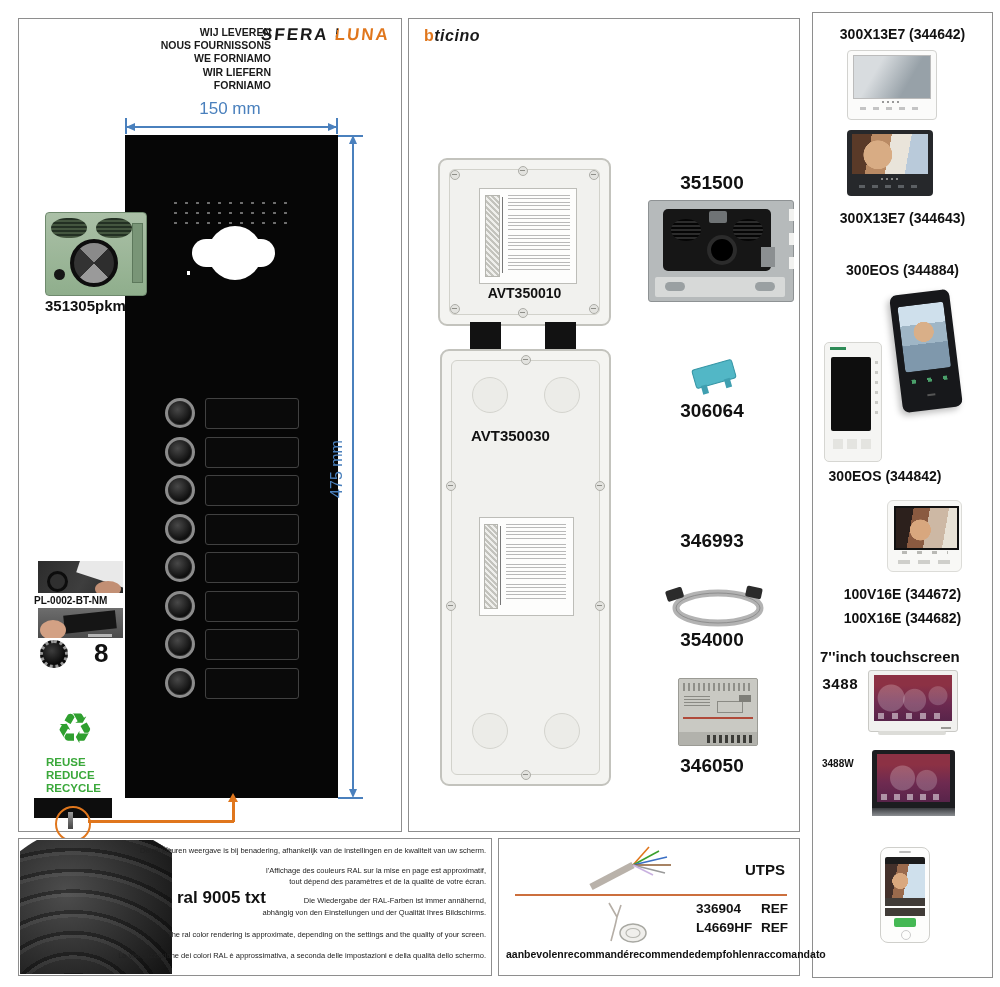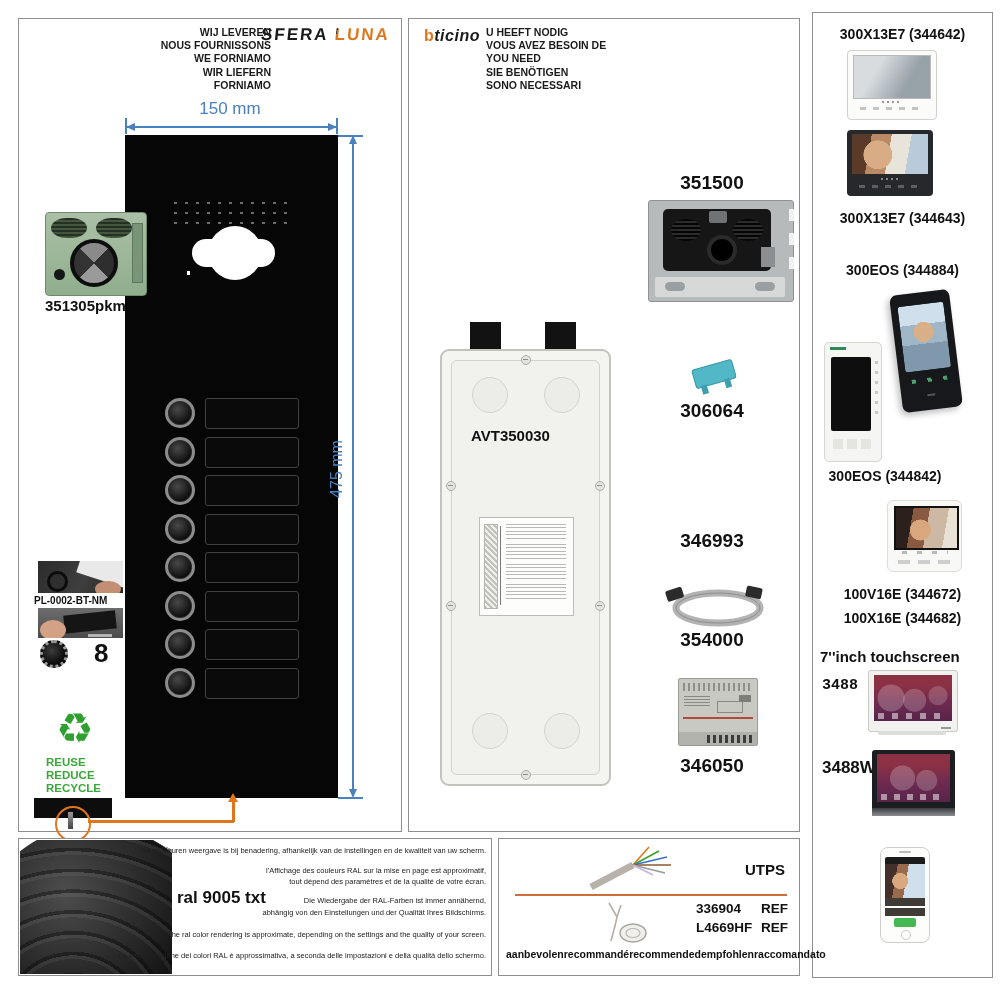--- a/index.html
+++ b/index.html
@@ -165,29 +165,40 @@
 
   <div class="abs" style="left:34px;top:798px;width:78px;height:20px;background:#0d0d0d;"></div>
   <div class="abs" style="left:68px;top:812px;width:5px;height:17px;background:linear-gradient(#999,#444);"></div>
   <div class="abs" style="left:55px;top:806px;width:32px;height:32px;border-radius:50%;border:2.5px solid #e0761c;"></div>
   <div class="abs" style="left:88px;top:820px;width:146px;height:2.5px;background:#e0761c;"></div>
   <div class="abs" style="left:232px;top:802px;width:2.5px;height:20px;background:#e0761c;"></div>
   <div class="arr oarr-u" style="left:228px;top:793px;"></div>
 
   <div class="panel" style="left:408px;top:18px;width:392px;height:814px;">
     <div class="abs logo-bt" style="left:15px;top:8px;"><span class="b">b</span><span>ticino</span></div>
-    <div class="abs hline5" style="left:77px;top:7px;width:200px;">
-      <div>U HEEFT NODIG</div>
-      <div>VOUS AVEZ BESOIN DE</div>
-      <div>YOU NEED</div>
-      <div>SIE BENÖTIGEN</div>
-      <div>SONO NECESSARI</div>
-    </div>
-  </div>
-
+  </div>
+
+  <div class="fbox" style="left:438px;top:158px;width:169px;height:164px;">
+    <div class="inner"></div>
+    <div class="screw" style="left:10px;top:10px;"></div>
+    <div class="screw" style="right:10px;top:10px;"></div>
+    <div class="screw" style="left:78px;top:6px;"></div>
+    <div class="screw" style="left:10px;bottom:10px;"></div>
+    <div class="screw" style="right:10px;bottom:10px;"></div>
+    <div class="screw" style="left:78px;bottom:6px;"></div>
+    <div class="card" style="left:39px;top:28px;width:96px;height:94px;">
+      <div class="hatch" style="left:5px;top:6px;width:13px;height:80px;"></div>
+      <div class="abs" style="left:22px;top:8px;width:1px;height:76px;background:#777;"></div>
+      <div class="cardtxt" style="left:28px;top:6px;width:62px;height:16px;"></div>
+      <div class="cardtxt" style="left:28px;top:26px;width:62px;height:16px;"></div>
+      <div class="cardtxt" style="left:28px;top:46px;width:62px;height:16px;"></div>
+      <div class="cardtxt" style="left:28px;top:66px;width:62px;height:16px;"></div>
+    </div>
+    <div class="lbl ctr" style="left:0;top:125px;width:169px;font-size:14px;">AVT350010</div>
+  </div>
   <div class="tab" style="left:470px;top:322px;"></div>
   <div class="tab" style="left:545px;top:322px;"></div>
 
   <div class="fbox" style="left:440px;top:349px;width:167px;height:433px;">
     <div class="inner"></div>
     <div class="knock" style="left:30px;top:26px;"></div>
     <div class="knock" style="left:102px;top:26px;"></div>
     <div class="knock" style="left:30px;top:362px;"></div>
     <div class="knock" style="left:102px;top:362px;"></div>
     <div class="screw" style="left:79px;top:4px;"></div>
@@ -303,21 +314,21 @@
       radial-gradient(circle at 22% 50%, rgba(255,255,255,.22) 0 13px, transparent 14px),
       radial-gradient(circle at 52% 55%, rgba(255,255,255,.2) 0 11px, transparent 12px),
       radial-gradient(circle at 82% 45%, rgba(255,255,255,.18) 0 9px, transparent 10px),
       linear-gradient(180deg,#8c3144 0 22%,#6e2a50 60%,#58244a);">
       <div class="abs" style="left:4px;bottom:2px;width:70px;height:6px;background:repeating-linear-gradient(90deg,rgba(255,255,255,.5) 0 6px,transparent 6px 14px);"></div>
     </div>
     <div class="abs" style="right:6px;bottom:2px;width:10px;height:2px;background:#9a9a96;"></div>
   </div>
   <div class="abs" style="left:878px;top:731px;width:68px;height:4px;background:#dcdcd8;border-radius:2px;"></div>
 
-  <div class="lbl" style="left:822px;top:758px;font-size:17px;">3488W</div>
+  <div class="lbl" style="left:822px;top:758px;font-size:10px;">3488W</div>
   <div class="abs" style="left:872px;top:750px;width:83px;height:66px;background:#1c1d20;border-radius:3px;">
     <div class="abs" style="left:5px;top:4px;width:73px;height:48px;background:
       radial-gradient(circle at 35% 50%, rgba(255,255,255,.22) 0 12px, transparent 13px),
       radial-gradient(circle at 68% 55%, rgba(255,255,255,.2) 0 10px, transparent 11px),
       linear-gradient(180deg,#8c3144 0 22%,#6e2a50 60%,#58244a);">
       <div class="abs" style="left:4px;bottom:2px;width:64px;height:6px;background:repeating-linear-gradient(90deg,rgba(255,255,255,.5) 0 6px,transparent 6px 13px);"></div>
     </div>
     <div class="abs" style="left:0;bottom:0;width:83px;height:8px;background:linear-gradient(#3a3c40,#8b8e92);"></div>
   </div>
 

